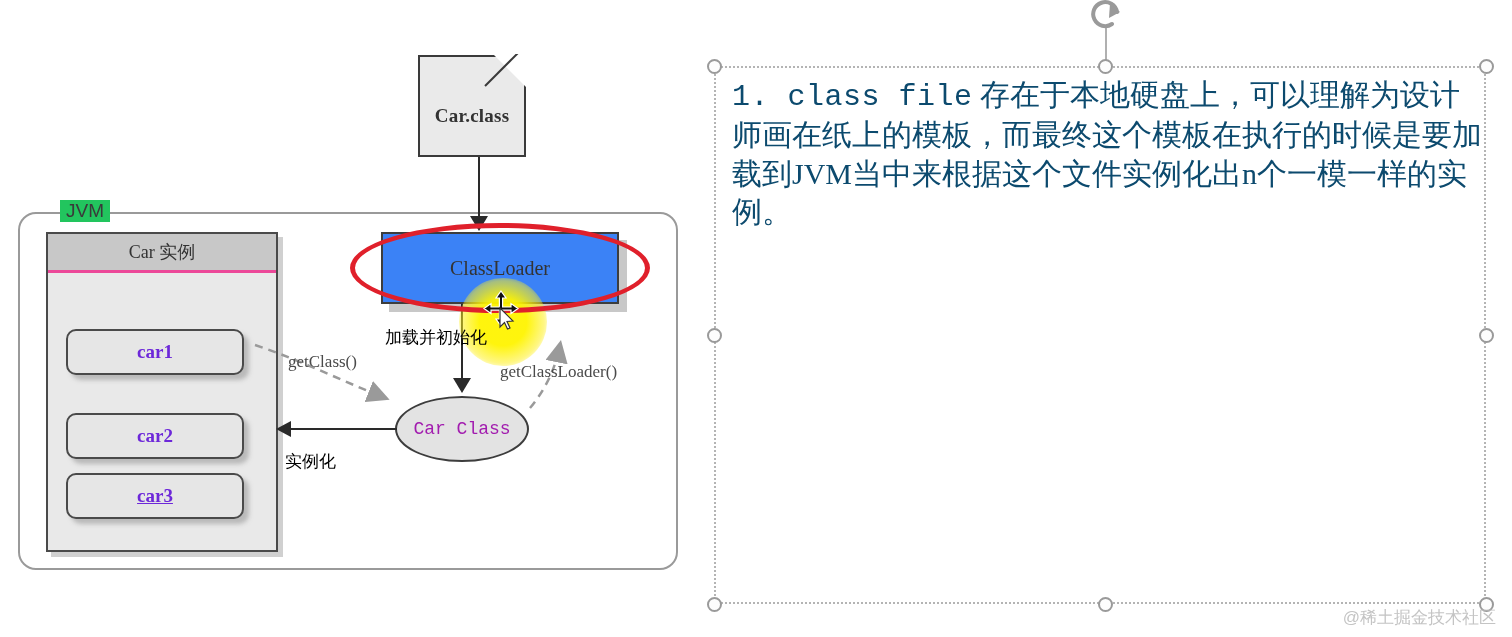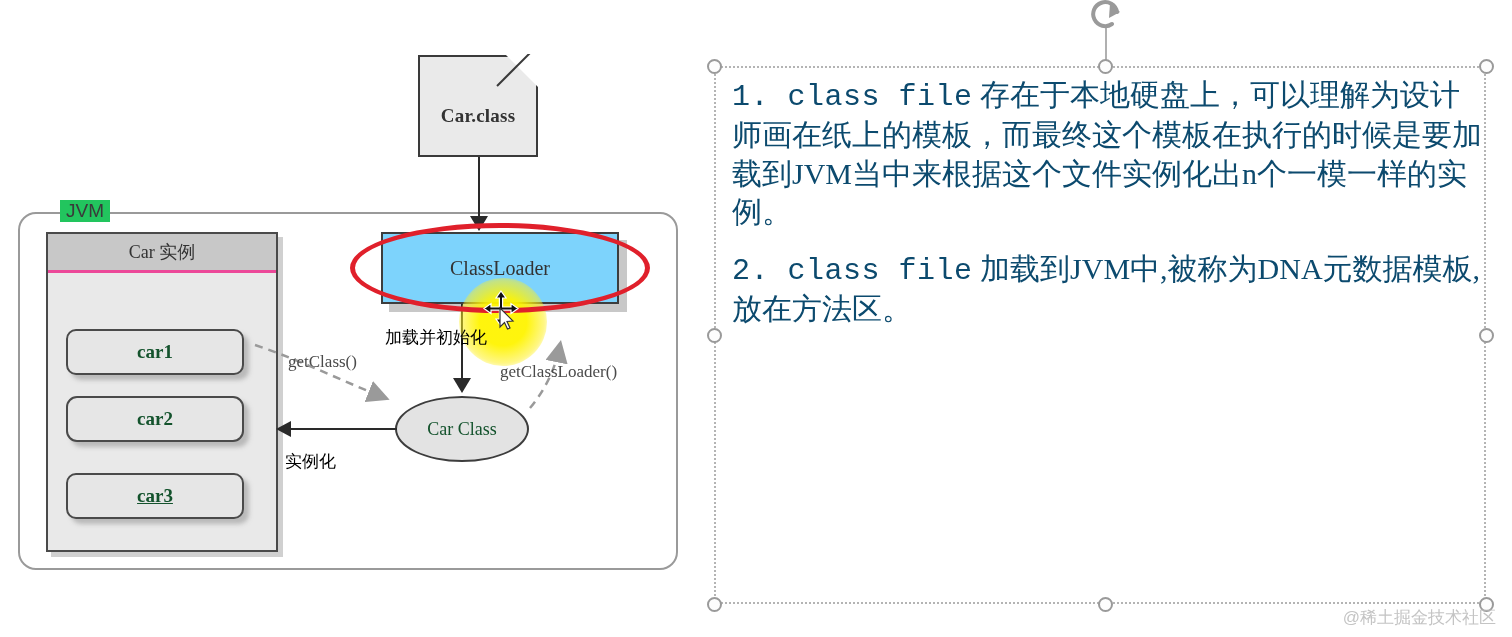--- a/index.html
+++ b/index.html
@@ -18,21 +18,21 @@
   
   #diagram {
     position: absolute;
     left: 0; top: 0;
     width: 700px; height: 637px;
   }
 
   .doc-shape {
     position: absolute;
     left: 418px; top: 55px;
-    width: 120px; height: 102px;
+    width: 108px; height: 102px;
     background: #eaeaea;
     border: 2px solid #3a3a3a;
     box-sizing: border-box;
   }
   .doc-fold {
     position: absolute;
     right: -2px; top: -2px;
     width: 0; height: 0;
     border-left: 32px solid transparent;
     border-top: 32px solid #ffffff;
@@ -109,33 +109,33 @@
     width: 178px; height: 46px;
     background: #e6e6e6;
     border: 2px solid #4a4a4a;
     border-radius: 10px;
     box-sizing: border-box;
     display: flex;
     align-items: center;
     justify-content: center;
     font-size: 19px;
     font-weight: bold;
-    color: #14532d;
+    color: #6d28d9;
     box-shadow: 5px 5px 4px rgba(140,140,140,0.5);
     text-align: center;
   }
   #car-1 { top: 95px; }
-  #car-2 { top: 162px; border-radius: 11px; }
+  #car-2 { top: 179px; }
   #car-3 { top: 239px; text-decoration: underline; }
 
   .classloader-box {
     position: absolute;
     left: 381px; top: 232px;
     width: 238px; height: 72px;
-    background: #7dd3fc;
+    background: #3b82f6;
     border: 2px solid #3d3d3d;
     box-sizing: border-box;
     display: flex;
     align-items: center;
     justify-content: center;
     font-size: 20px;
     color: #333;
     box-shadow: 8px 8px 0 rgba(155,155,155,0.55);
     z-index: 2;
   }
@@ -145,21 +145,22 @@
     left: 395px; top: 396px;
     width: 134px; height: 66px;
     background: #e3e3e3;
     border: 2px solid #3d3d3d;
     border-radius: 50%;
     box-sizing: border-box;
     display: flex;
     align-items: center;
     justify-content: center;
     font-size: 18px;
-    color: #14532d;
+    color: #a21caf;
+    font-family: Liberation Mono, monospace;
   }
 
   .red-ellipse {
     position: absolute;
     left: 350px; top: 223px;
     width: 300px; height: 90px;
     border: 5px solid #e0202b;
     border-radius: 50%;
     box-sizing: border-box;
     z-index: 5;
@@ -340,21 +341,20 @@
     <g fill="#111" stroke="#fff" stroke-width="1.2">
       <path d="M21,3 L26,10 L22.6,10 L22.6,19 L31,19 L31,15.6 L38,20.6 L31,25.6 L31,22.2 L22.6,22.2 L22.6,31 L26,31 L21,38 L16,31 L19.4,31 L19.4,22.2 L11,22.2 L11,25.6 L4,20.6 L11,15.6 L11,19 L19.4,19 L19.4,10 L16,10 Z"></path>
     </g>
     <path d="M20,20 L20,39 L24.5,34.5 L27.5,41 L30,40 L27,33.5 L33,33 Z" fill="#ffffff" stroke="#333" stroke-width="1.2"></path>
   </svg>
 </div>
 
 <div id="textpanel"></div>
 <div id="text-content">
     <div class="para"><span class="mono">1. </span><span class="mono">class file</span><span> 存在于本地硬盘上，可以理解为设计师画在纸上的模板，而最终这个模板在执行的时候是要加载到JVM当中来根据这个文件实例化出n个一模一样的实例。</span></div>
-    <div class="para"><span class="mono">2. </span><span class="mono">class file</span><span> 加载到JVM中,被称为DNA元数据模板,放在方法区。</span></div>
   </div>
 
 <div class="sel-handle" style="left:707px; top:59px;"></div>
 <div class="sel-handle" style="left:1098px; top:59px;"></div>
 <div class="sel-handle" style="left:1479px; top:59px;"></div>
 <div class="sel-handle" style="left:707px; top:328px;"></div>
 <div class="sel-handle" style="left:1479px; top:328px;"></div>
 <div class="sel-handle" style="left:707px; top:597px;"></div>
 <div class="sel-handle" style="left:1098px; top:597px;"></div>
 <div class="sel-handle" style="left:1479px; top:597px;"></div>

